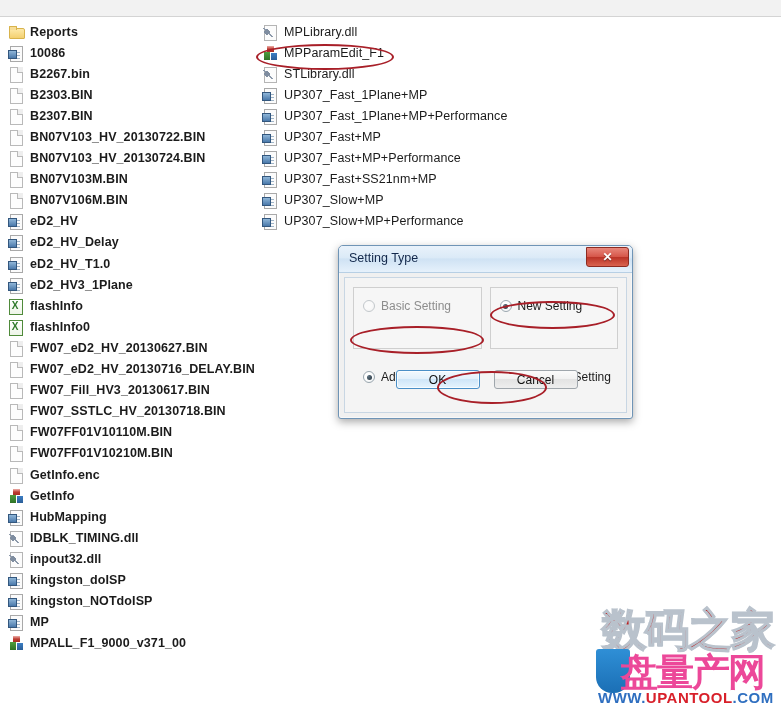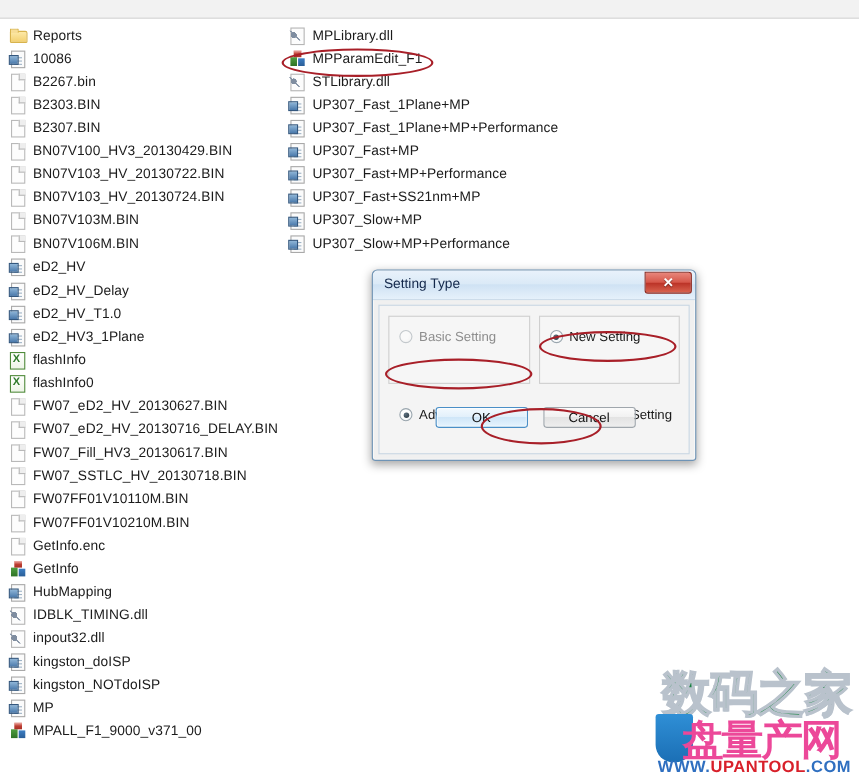--- a/index.html
+++ b/index.html
@@ -22,21 +22,21 @@
     width: 781px; height: 17px;
     background: #f2f2f2;
     border-bottom: 1px solid #d4d4d4;
   }
 
   
   .file-col {
     position: absolute;
     top: 21px;
   }
-  .col-left  { left: 8px;  width: 250px; }
+  .col-left  { left: 8px;  width: 250px; font-weight: bold; }
   .col-right { left: 262px; width: 300px; }
 
   .file-row {
     display: flex;
     align-items: center;
     height: 21.1px;
     gap: 6px;
     white-space: nowrap;
   }
   .file-label {
@@ -238,21 +238,21 @@
     background: linear-gradient(#f2f9fe 0%, #e2f0fb 47%, #cfe6f8 50%, #e6f4fe 100%);
     box-shadow: 0 0 0 1px rgba(255,255,255,.7) inset;
   }
 
   
   .wm { position: absolute; left: 596px; top: 601px; width: 185px; height: 107px; }
   .wm-cn {
     position: absolute; left: 6px; top: 0px;
     font: bold 44px "DejaVu Sans", sans-serif;
     letter-spacing: -1px;
-    color: #15803d;
+    color: #b91c1c;
     -webkit-text-stroke: 1.6px #b9c2cc;
     text-shadow: 0 1px 0 #c9d2da;
     white-space: nowrap;
   }
   .wm-shield {
     position: absolute; left: 0px; top: 48px;
     width: 34px; height: 44px;
     background: linear-gradient(#2f8fd6,#1b6fb5);
     border-radius: 3px 3px 16px 16px;
   }
@@ -297,24 +297,20 @@
         <span class="ico ico-page"></span>
         <span class="file-label">B2267.bin</span>
       </div>
       <div class="file-row">
         <span class="ico ico-page"></span>
         <span class="file-label">B2303.BIN</span>
       </div>
       <div class="file-row">
         <span class="ico ico-page"></span>
         <span class="file-label">B2307.BIN</span>
-      </div>
-      <div class="file-row">
-        <span class="ico ico-page"></span>
-        <span class="file-label">BN07V100_HV3_20130429.BIN</span>
       </div>
       <div class="file-row">
         <span class="ico ico-page"></span>
         <span class="file-label">BN07V103_HV_20130722.BIN</span>
       </div>
       <div class="file-row">
         <span class="ico ico-page"></span>
         <span class="file-label">BN07V103_HV_20130724.BIN</span>
       </div>
       <div class="file-row">

